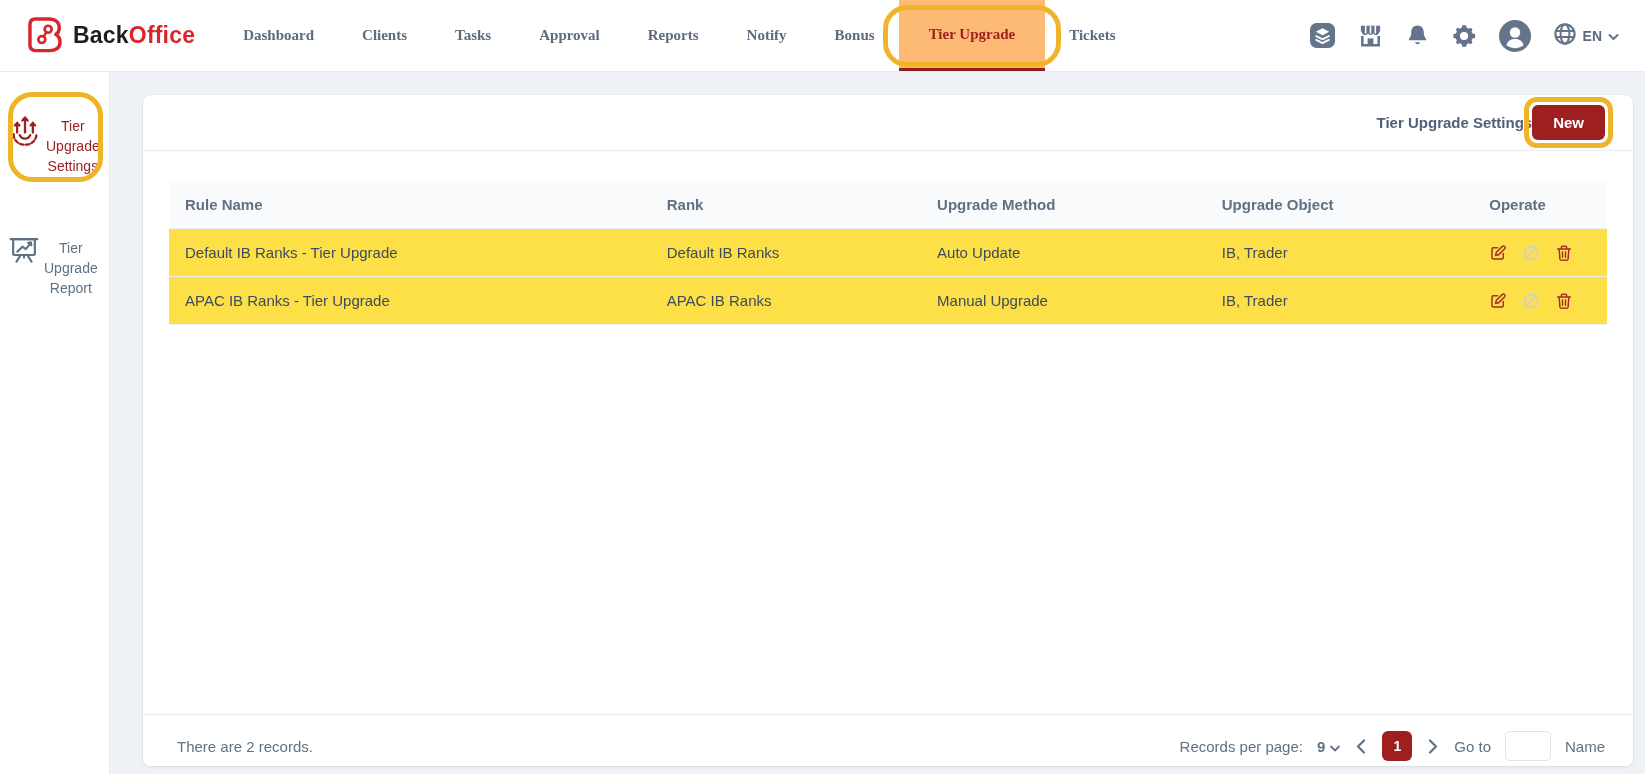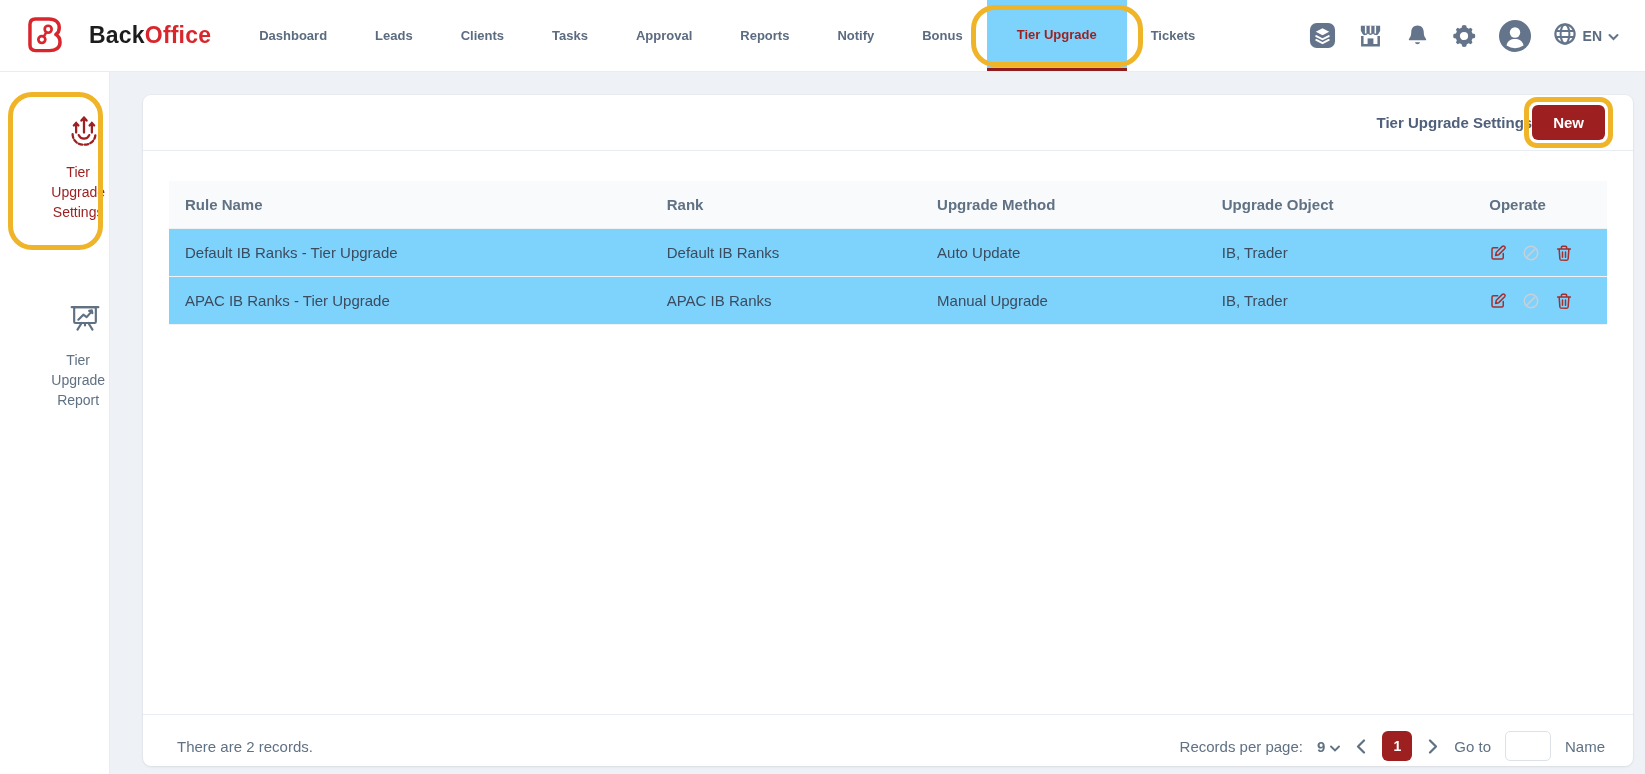--- a/index.html
+++ b/index.html
@@ -8,49 +8,49 @@
     font-family:"Liberation Sans", sans-serif;
     background:#eef1f5;
     color:#3d4b5e;
   }
   
   .navbar {
     height:72px; background:#ffffff; display:flex; align-items:stretch;
     border-bottom:1px solid #e9edf1; position:relative; z-index:5;
   }
   .brand { display:flex; align-items:center; gap:9px; padding:0 4px 0 26px; }
-  .brand-text { font-size:23px; font-weight:700; letter-spacing:.2px; white-space:nowrap;margin-left:16px; }
+  .brand-text { font-size:23px; font-weight:700; letter-spacing:.2px; white-space:nowrap; }
   .brand-text .back { color:#1d1d1f; }
   .brand-text .office { color:#d8262c; }
   .nav-list { display:flex; align-items:stretch; margin-left:20px; }
   .nav-item {
-    display:flex; align-items:center; padding:0 24px; font-size:13px; font-weight:600;
-    color:#5b6b80; cursor:pointer; text-decoration:none; position:relative; white-space:nowrap;
+    display:flex; align-items:center; padding:0 24px; font-size:15px; font-weight:600;
+    color:#5b6b80; cursor:pointer; text-decoration:none; position:relative; white-space:nowrap;font-family:Liberation Serif, serif;
   }
   .nav-item.active {
-    color:#9e1f1f; background:#7dd3fc; border-bottom:3px solid #8f1d1d; padding:0 30px;
+    color:#9e1f1f; background:#fdba74; border-bottom:3px solid #8f1d1d; padding:0 30px;
   }
   .annotation-ring {
     position:absolute; border:5px solid #f0b429; border-radius:24px; pointer-events:none; z-index:20;
   }
   .ring-tab { left:-16px; right:-16px; top:5px; bottom:1px; }
   .nav-right { margin-left:auto; display:flex; align-items:center; gap:21px; padding-right:26px; }
   .top-icon { display:flex; align-items:center; justify-content:center; cursor:pointer; }
   .lang { display:flex; align-items:center; gap:6px; cursor:pointer; }
   .lang-code { font-size:14px; font-weight:700; color:#5b6b80; }
 
   
   .shell { display:flex; height:702px; }
   .sidebar {
     width:110px; background:#ffffff; border-right:1px solid #e9edf1; flex-shrink:0;
     display:flex; flex-direction:column; align-items:stretch;
   }
   .side-item {
-    position:relative; display:flex; flex-direction:column; align-items:flex-end;
-    padding:16px 4px 28px; cursor:pointer;
+    position:relative; display:flex; align-items:flex-start;
+    padding:16px 4px 6px; cursor:pointer;
   }
   .side-item-1 { margin-top:20px; }
   .side-item-2 { margin-top:32px; }
   .side-label { text-align:center; font-size:14px; line-height:20px; margin-top:8px; color:#5f7183; }
   .side-item.active .side-label { color:#9e2020; }
   .ring-side { left:8px; right:6px; top:0; bottom:0; }
 
   .main { flex:1; padding:23px 12px 8px 33px; }
   .card {
     background:#ffffff; height:671px; border-radius:8px;
@@ -72,21 +72,21 @@
 
   
   .table-wrap { margin:30px 26px 0 26px; }
   .t-row {
     display:grid; grid-template-columns:33.5% 18.8% 19.8% 18.6% 9.3%;
     align-items:center; height:48px;
   }
   .t-head { background:#f8fafc; border-bottom:1px solid #eef1f4; }
   .t-head .t-cell { font-size:15px; font-weight:600; color:#5f7183; }
   .t-cell { padding-left:16px; font-size:15px; color:#3d4b5e; white-space:nowrap; }
-  .t-body-row { border-bottom:1px solid #f0f2f5; background:#7dd3fc; }
+  .t-body-row { border-bottom:1px solid #f0f2f5; background:#fde047; }
   .op-cell { display:flex; align-items:center; gap:15px; }
   .op-icon { display:inline-flex; cursor:pointer; }
 
   .spacer { flex:1; }
 
   
   .card-footer {
     height:52px; border-top:1px solid #e9edf1; display:flex; align-items:center;
     justify-content:space-between; padding:11px 28px 0 34px;
   }
@@ -114,21 +114,20 @@
         <circle cx="20" cy="31" r="4.4" fill="none" stroke="#d8262c" stroke-width="3.4"></circle>
         <circle cx="28" cy="18" r="4.4" fill="none" stroke="#d8262c" stroke-width="3.4"></circle>
         <line x1="22.6" y1="27.2" x2="25.6" y2="21.8" stroke="#d8262c" stroke-width="3.2"></line>
       </svg>
     </span>
     <span class="brand-text"><span class="back">Back</span><span class="office">Office</span></span>
   </div>
 
   <nav class="nav-list">
     <a class="nav-item">Dashboard</a>
-    <a class="nav-item">Leads</a>
     <a class="nav-item">Clients</a>
     <a class="nav-item">Tasks</a>
     <a class="nav-item">Approval</a>
     <a class="nav-item">Reports</a>
     <a class="nav-item">Notify</a>
     <a class="nav-item">Bonus</a>
     <a class="nav-item active">
       <span>Tier Upgrade</span>
       <span class="annotation-ring ring-tab"></span>
     </a>

